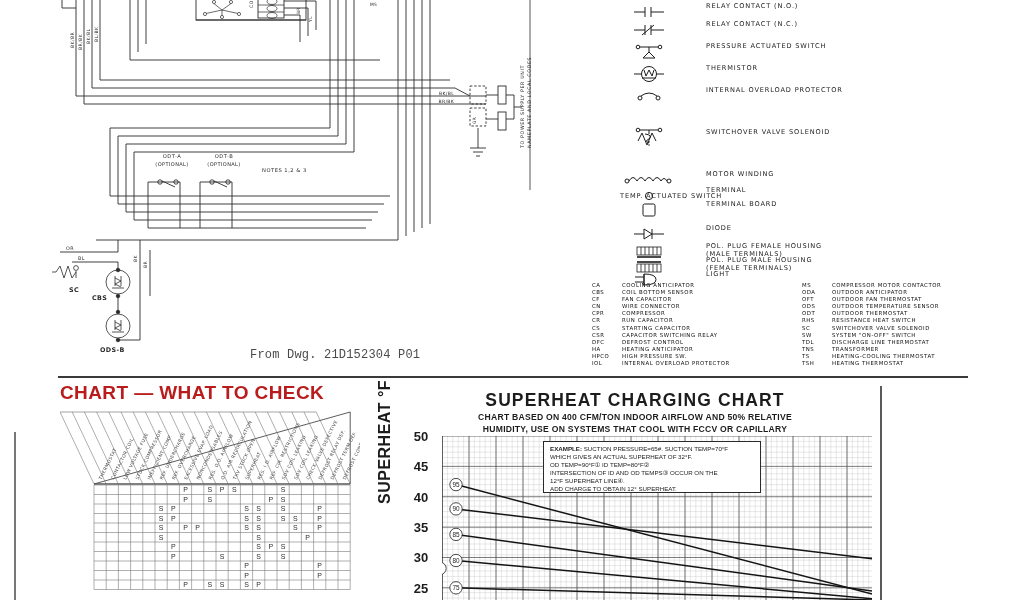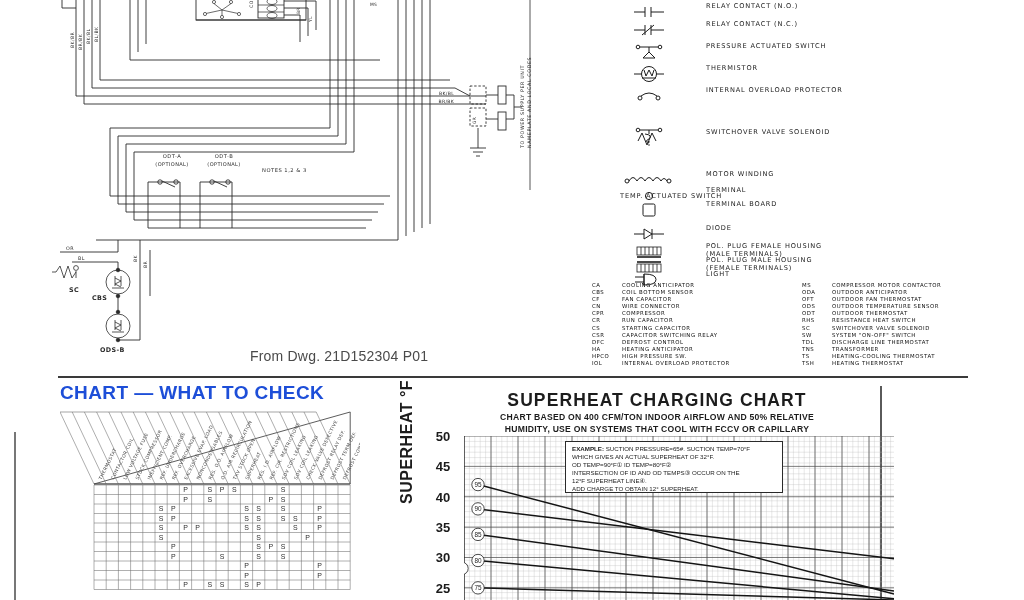--- a/index.html
+++ b/index.html
@@ -16,22 +16,22 @@
 
   
   .abs { position:absolute; }
 
   
   #wiring { left:0; top:0; width:620px; height:372px; overflow:hidden; }
   #wiring svg { display:block; }
 
   .dwg-caption {
     position:absolute; left:250px; top:348px;
-    font-size:14px; color:#4a4a4a;
-    font-family:Liberation Sans, sans-serif;
+    font-size:12px; color:#4a4a4a;
+    font-family:Liberation Mono, monospace;
     letter-spacing:0.2px;
     white-space:nowrap;
   }
 
   
   #symbol-legend { left:620px; top:0px; width:404px; height:272px; }
   .sym-row {
     position:absolute; left:0; width:404px; height:20px;
     display:flex; align-items:flex-start;gap:28px;
   }
@@ -66,37 +66,37 @@
   
   #divider-top { left:58px; top:376px; width:910px; height:2px; background:#3a3a3a; }
   #divider-right-vert { left:880px; top:386px; width:2px; height:214px; background:#5a5a5a; }
   #divider-left-vert { left:14px; top:432px; width:2px; height:168px; background:#777; }
 
   
   #ts-chart { left:0px; top:380px; width:380px; height:220px; overflow:hidden; }
   .ts-title {
     position:absolute; left:60px; top:2px;
     font-size:19px; font-weight:bold; letter-spacing:0.4px;
-    color:#1d4ed8; white-space:nowrap;
+    color:#b91c1c; white-space:nowrap;
     font-family:"Liberation Sans", sans-serif;
   }
   #ts-head-svg { position:absolute; left:60px; top:30px; }
   #ts-grid-svg { position:absolute; left:60px; top:105px; }
   .ts-cell-txt {
     font-size:7px; font-family:"Liberation Sans", sans-serif;
     fill:#2f2f2f;
   }
   .ts-diag-txt {
     font-size:4.6px; letter-spacing:0.35px;
     font-family:"DejaVu Sans", sans-serif;
     fill:#4a4a4a;
   }
 
   
-  #sh-chart { left:412px; top:386px; width:490px; height:214px; }
+  #sh-chart { left:390px; top:386px; width:490px; height:214px; }
   .sh-title {
     position:absolute; left:0; top:4px; width:490px; text-align:center;
     font-size:17.5px; font-weight:bold; letter-spacing:1.1px;
     color:#1c1c1c; font-family:"Liberation Sans", sans-serif;
   }
   .sh-sub {
     position:absolute; left:0; width:490px; text-align:center;
     font-size:8.6px; font-weight:bold; letter-spacing:0.25px;
     color:#1c1c1c; font-family:"Liberation Sans", sans-serif;
   }

